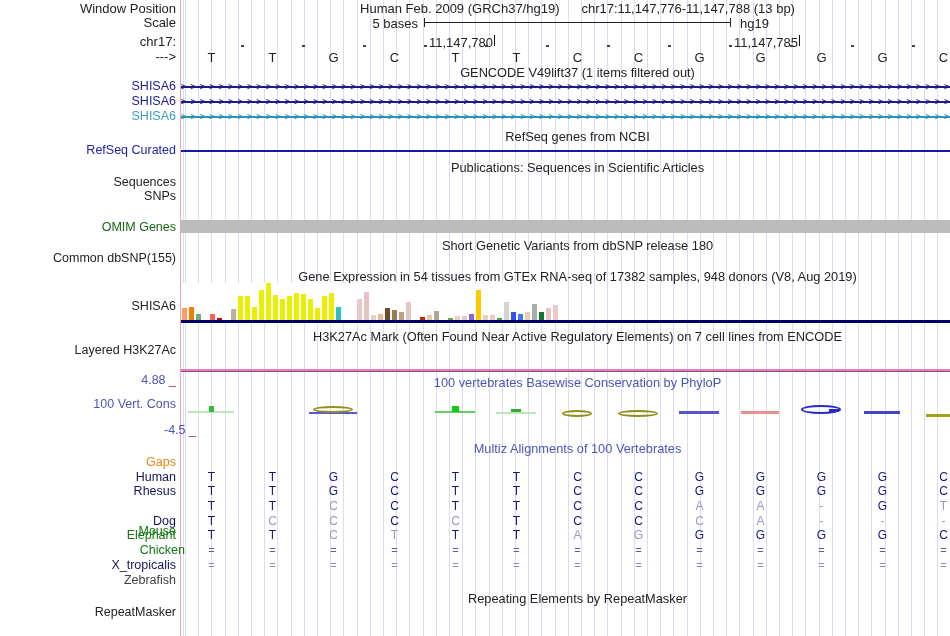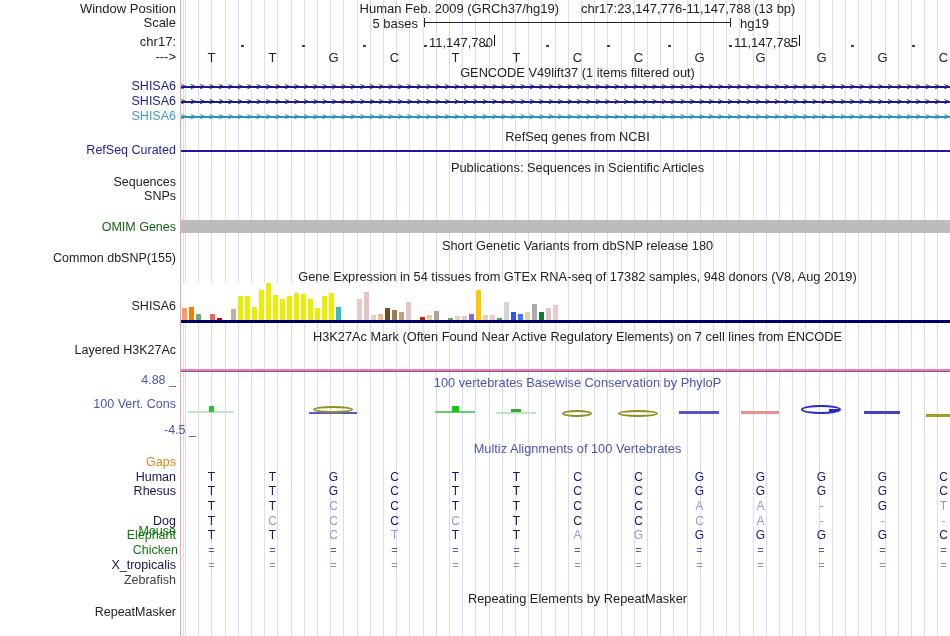--- a/index.html
+++ b/index.html
@@ -16,21 +16,21 @@
 
 <div id="stage">
 
   <div style="position:absolute;left:156px;top:0;width:794px;height:636px;
               border-left:1px solid #f3a5a5;
               background:repeating-linear-gradient(to right,#dbdbf2 0px,#dbdbf2 1px,transparent 1px,transparent 13.2px);
               background-position:4px 0;"></div>
 
   <div class="gutter-label hdr" style="top:2px;">Window Position</div>
   <div class="track-title hdr" style="top:2px;">
-    <span>Human Feb. 2009 (GRCh37/hg19)</span><span style="display:inline-block;width:22px;"></span><span>chr17:23,147,776-11,147,788 (13 bp)</span>
+    <span>Human Feb. 2009 (GRCh37/hg19)</span><span style="display:inline-block;width:22px;"></span><span>chr17:11,147,776-11,147,788 (13 bp)</span>
   </div>
 
   <div class="gutter-label hdr" style="top:16px;">Scale</div>
   <div class="hdr" style="position:absolute;left:298px;top:16px;width:96px;text-align:right;">5 bases</div>
   <div style="position:absolute;left:400px;top:22px;width:307px;height:1px;background:#222;"></div>
   <div style="position:absolute;left:400px;top:18px;width:1px;height:9px;background:#222;"></div>
   <div style="position:absolute;left:706px;top:18px;width:1px;height:9px;background:#222;"></div>
   <div class="hdr" style="position:absolute;left:716px;top:16px;">hg19</div>
 
   <div class="gutter-label hdr" style="top:35px;">chr17:</div>
@@ -251,21 +251,21 @@
     <div style="position: absolute; left: 340px; top: 529px; width: 61px; text-align: center; height: 13px; line-height: 13px; font-size: 12px; color: rgb(152, 152, 204);">T</div>
     <div style="position: absolute; left: 401px; top: 529px; width: 61px; text-align: center; height: 13px; line-height: 13px; font-size: 12px; color: rgb(20, 20, 126);">T</div>
     <div style="position: absolute; left: 462px; top: 529px; width: 61px; text-align: center; height: 13px; line-height: 13px; font-size: 12px; color: rgb(20, 20, 126);">T</div>
     <div style="position: absolute; left: 523px; top: 529px; width: 61px; text-align: center; height: 13px; line-height: 13px; font-size: 12px; color: rgb(152, 152, 204);">A</div>
     <div style="position: absolute; left: 584px; top: 529px; width: 61px; text-align: center; height: 13px; line-height: 13px; font-size: 12px; color: rgb(152, 152, 204);">G</div>
     <div style="position: absolute; left: 645px; top: 529px; width: 61px; text-align: center; height: 13px; line-height: 13px; font-size: 12px; color: rgb(20, 20, 126);">G</div>
     <div style="position: absolute; left: 706px; top: 529px; width: 61px; text-align: center; height: 13px; line-height: 13px; font-size: 12px; color: rgb(20, 20, 126);">G</div>
     <div style="position: absolute; left: 767px; top: 529px; width: 61px; text-align: center; height: 13px; line-height: 13px; font-size: 12px; color: rgb(20, 20, 126);">G</div>
     <div style="position: absolute; left: 828px; top: 529px; width: 61px; text-align: center; height: 13px; line-height: 13px; font-size: 12px; color: rgb(20, 20, 126);">G</div>
     <div style="position: absolute; left: 889px; top: 529px; width: 61px; text-align: center; height: 13px; line-height: 13px; font-size: 12px; color: rgb(20, 20, 126);">C</div>
-    <div style="position: absolute; left: 2px; top: 544px; width: 152px; text-align: right; color: rgb(17, 119, 17); height: 13px; line-height: 13px;">Chicken</div>
+    <div style="position: absolute; left: 9px; top: 544px; width: 152px; text-align: right; color: rgb(17, 119, 17); height: 13px; line-height: 13px;">Chicken</div>
     <div style="position: absolute; left: 157px; top: 544px; width: 61px; text-align: center; height: 13px; line-height: 13px; font-size: 11px; color: rgb(90, 90, 170);">=</div>
     <div style="position: absolute; left: 218px; top: 544px; width: 61px; text-align: center; height: 13px; line-height: 13px; font-size: 11px; color: rgb(90, 90, 170);">=</div>
     <div style="position: absolute; left: 279px; top: 544px; width: 61px; text-align: center; height: 13px; line-height: 13px; font-size: 11px; color: rgb(90, 90, 170);">=</div>
     <div style="position: absolute; left: 340px; top: 544px; width: 61px; text-align: center; height: 13px; line-height: 13px; font-size: 11px; color: rgb(90, 90, 170);">=</div>
     <div style="position: absolute; left: 401px; top: 544px; width: 61px; text-align: center; height: 13px; line-height: 13px; font-size: 11px; color: rgb(90, 90, 170);">=</div>
     <div style="position: absolute; left: 462px; top: 544px; width: 61px; text-align: center; height: 13px; line-height: 13px; font-size: 11px; color: rgb(90, 90, 170);">=</div>
     <div style="position: absolute; left: 523px; top: 544px; width: 61px; text-align: center; height: 13px; line-height: 13px; font-size: 11px; color: rgb(90, 90, 170);">=</div>
     <div style="position: absolute; left: 584px; top: 544px; width: 61px; text-align: center; height: 13px; line-height: 13px; font-size: 11px; color: rgb(90, 90, 170);">=</div>
     <div style="position: absolute; left: 645px; top: 544px; width: 61px; text-align: center; height: 13px; line-height: 13px; font-size: 11px; color: rgb(90, 90, 170);">=</div>
     <div style="position: absolute; left: 706px; top: 544px; width: 61px; text-align: center; height: 13px; line-height: 13px; font-size: 11px; color: rgb(90, 90, 170);">=</div>

